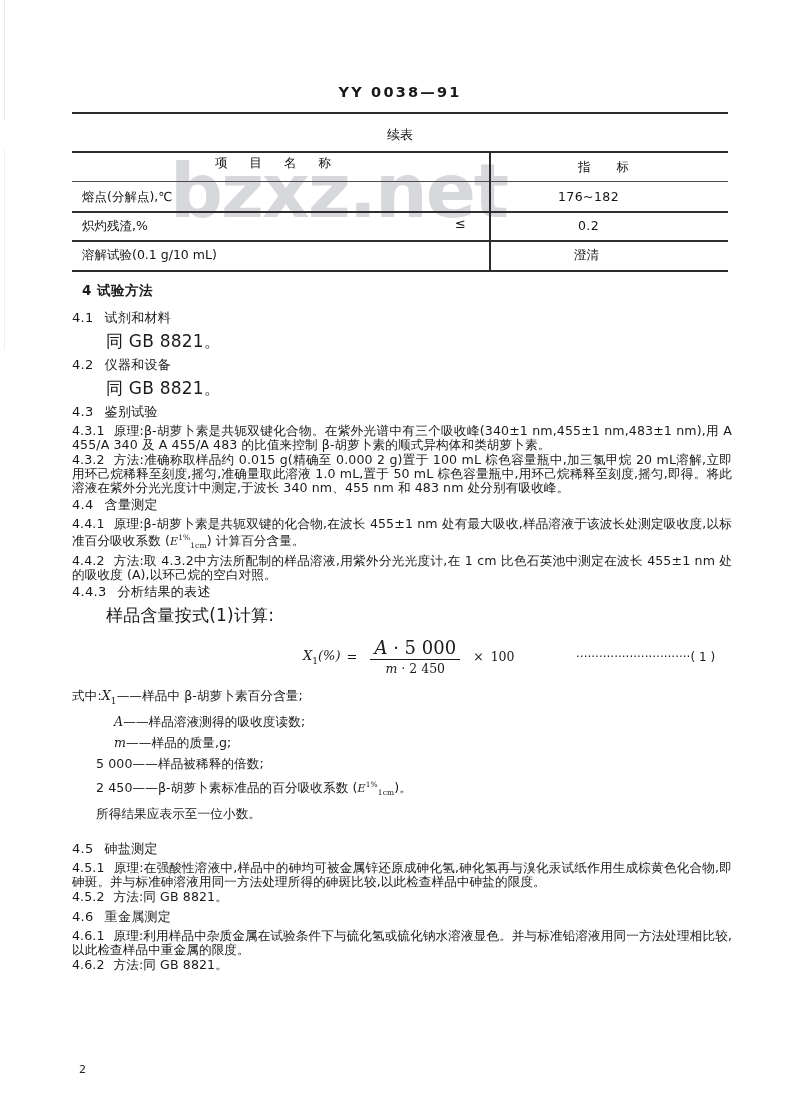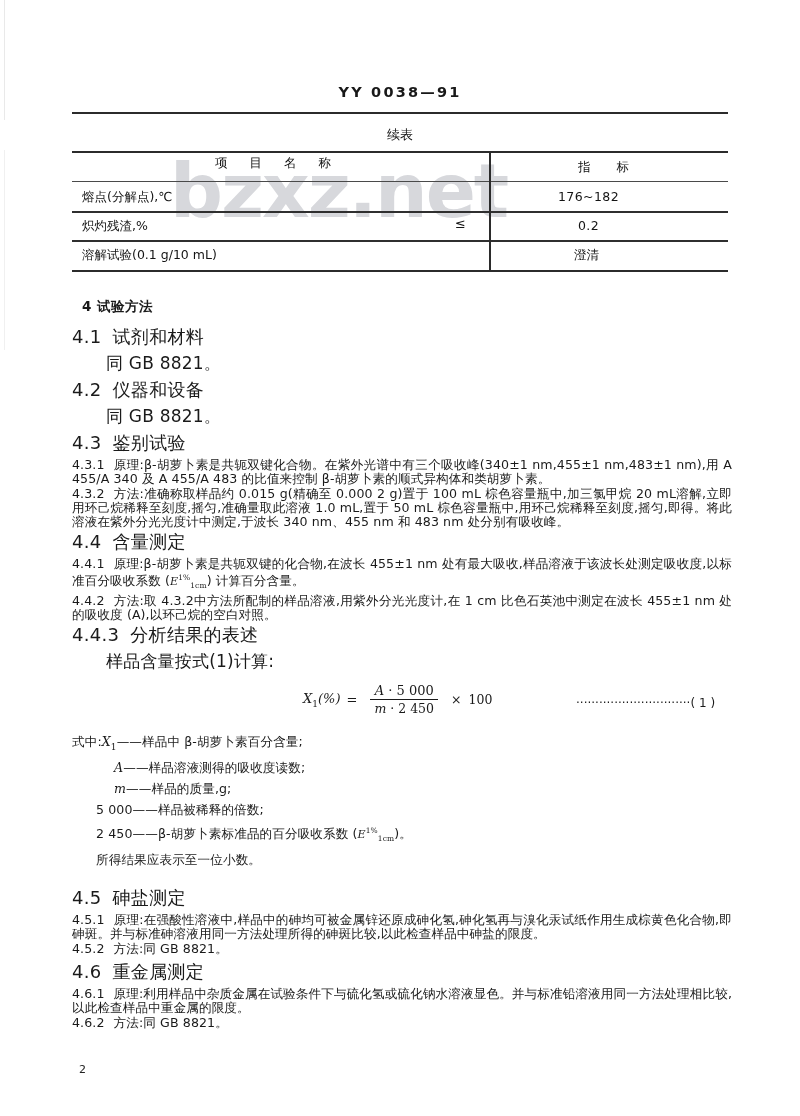--- a/index.html
+++ b/index.html
@@ -166,25 +166,25 @@
   
   .body {
     position: absolute;
     left: 72px;
     top: 282px;
     width: 660px;
   }
   .sec-h1 {
     font-size: 13.5px;
     font-weight: bold;
-    margin: 16px 0 9px 10px;
+    margin: 0 0 9px 10px;
     letter-spacing: .5px;
   }
   .sec-h2 {
-    font-size: 18px;
+    font-size: 13px;
     margin: 0 0 3px 0;
     letter-spacing: .3px;
   }
   .sec-h2 .num { margin-right: 11px; }
   .indent-line {
     font-size: 17px;
     margin: 0 0 3px 34px;
     letter-spacing: .2px;
   }
   .para {
@@ -218,21 +218,21 @@
   .frac {
     display: inline-flex;
     flex-direction: column;
     text-align: center;
     vertical-align: middle;
     margin: 0 6px;
   }
   .frac .top {
     border-bottom: 1.2px solid #1a1a1a;
     padding: 0 4px 1px 4px;
-    font-size: 13px;
+    font-size: 18px;
   }
   .frac .bot {
     padding: 1px 4px 0 4px;
     font-size: 12.5px;
   }
   .fx-ital { font-style: italic; }
   .fx-tail { margin-left: 7px; font-size: 12.5px; }
   .formula-dots {
     position: absolute;
     left: 504px;

